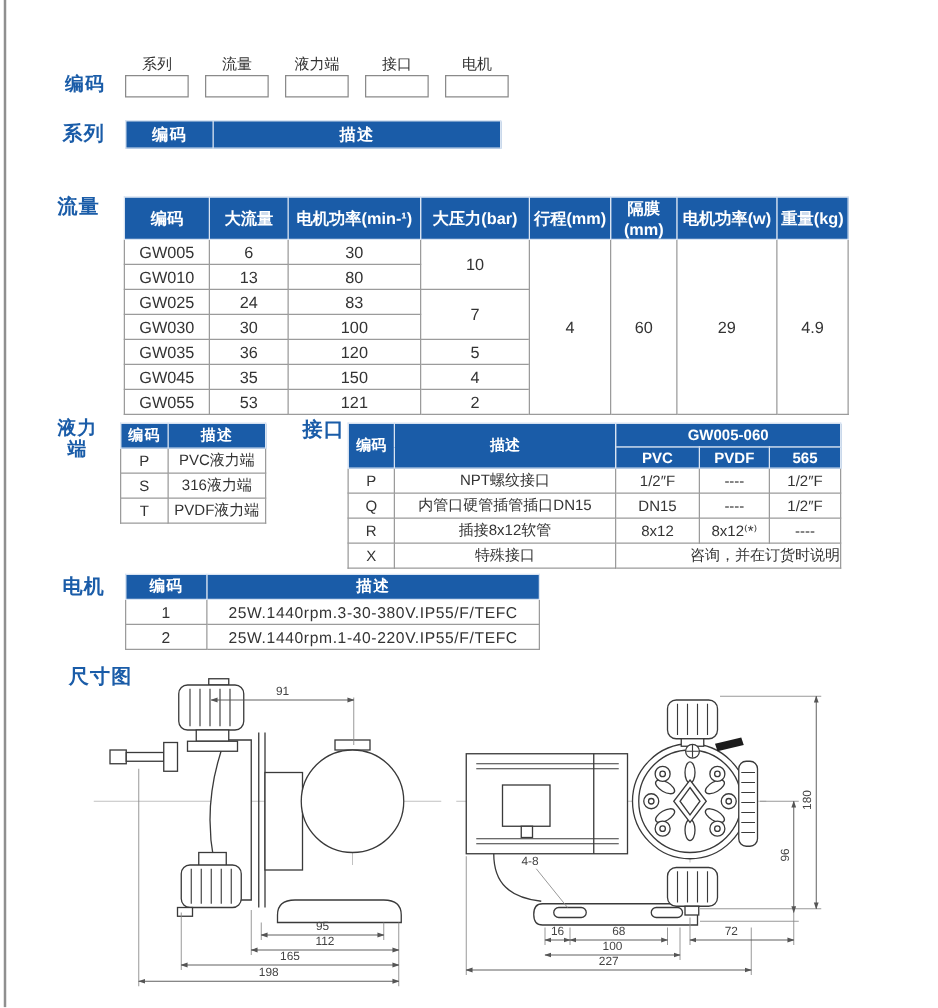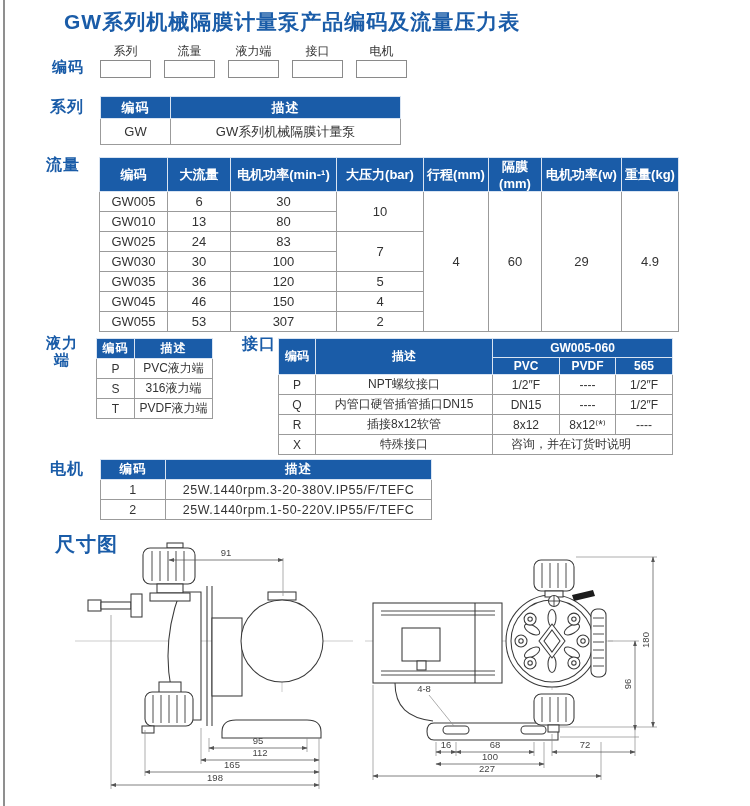--- a/index.html
+++ b/index.html
@@ -26,41 +26,40 @@
   .tbl-series th{height:21px;} .tbl-series td{height:25px;}
   .tbl-flow{left:99px;top:157px;width:579px;font-size:13px;}
   .tbl-flow th{height:27px;font-size:13px;letter-spacing:0;}
   .tbl-flow td{height:19px;}
   .tbl-hyd{left:96px;top:338px;width:116px;font-size:12px;}
   .tbl-hyd th{height:19px;} .tbl-hyd td{height:19px;}
   .tbl-itf{left:278px;top:338px;width:394px;font-size:12px;}
   .tbl-itf th{height:18px;letter-spacing:0;}
   .tbl-itf th.h2{height:16px;}
   .tbl-itf td{height:19px;letter-spacing:0;}
-  .tbl-itf td.note{text-align:left;padding-left:18px;}
+  .tbl-itf td.note{text-align:right;padding-left:18px;}
   .tbl-motor{left:100px;top:459px;width:331px;font-size:12.5px;}
   .tbl-motor th{height:19px;} .tbl-motor td{height:19px;letter-spacing:.5px;}
   
   .drawing{position:absolute;left:55px;top:540px;}
   .ln{stroke:#3a3a3a;stroke-width:1.05;fill:none;}
   .lnf{stroke:#3a3a3a;stroke-width:1.05;fill:#ffffff;}
   .str{stroke:#3a3a3a;stroke-width:.9;}
   .cl{stroke:#b8b8b8;stroke-width:.7;}
   .dim{stroke:#555;stroke-width:.75;marker-start:url(#arr);marker-end:url(#arr);}
   .ext{stroke:#8a8a8a;stroke-width:.7;}
   .dtx{font-size:9.5px;fill:#444;text-anchor:middle;font-family:inherit;}
   .dark{fill:#1c1c1c;stroke:none;}
 </style>
 </head>
 <body>
 
 <div class="page">
   <div class="left-rule"></div>
 
-  <h1 class="title">GW系列机械隔膜计量泵产品编码及流量压力表</h1>
 
   <span class="sec-label small" style="left:52px;top:58px;">编码</span>
   <div class="coding-fields">
     <div class="coding-field">
       <span class="coding-field-label">系列</span>
       <span class="coding-box"></span>
     </div>
     <div class="coding-field">
       <span class="coding-field-label">流量</span>
       <span class="coding-box"></span>
@@ -83,24 +82,20 @@
   <table class="tbl-series">
     <colgroup>
         <col style="width:70px">
         <col style="width:230px">
       </colgroup>
     <tbody>
         <tr>
       <th>编码</th>
       <th>描述</th>
     </tr>
-    <tr>
-      <td>GW</td>
-      <td>GW系列机械隔膜计量泵</td>
-    </tr>
   </tbody>
     </table>
 
   <span class="sec-label" style="left:46px;top:155px;">流量</span>
   <table class="tbl-flow">
     <colgroup>
         <col style="width:68px">
         <col style="width:63px">
         <col style="width:106px">
         <col style="width:87px">
@@ -147,28 +142,28 @@
       <td>100</td>
     </tr>
     <tr>
       <td>GW035</td>
       <td>36</td>
       <td>120</td>
       <td>5</td>
     </tr>
     <tr>
       <td>GW045</td>
-      <td>46</td>
+      <td>35</td>
       <td>150</td>
       <td>4</td>
     </tr>
     <tr>
       <td>GW055</td>
       <td>53</td>
-      <td>307</td>
+      <td>121</td>
       <td>2</td>
     </tr>
   </tbody>
     </table>
 
   <span class="sec-label small" style="left:44px;top:334px;width:36px;text-align:center;line-height:17px;">液力端</span>
   <table class="tbl-hyd">
     <colgroup>
         <col style="width:38px">
         <col style="width:78px">
@@ -248,30 +243,30 @@
         <col style="width:65px">
         <col style="width:266px">
       </colgroup>
     <tbody>
         <tr>
       <th>编码</th>
       <th>描述</th>
     </tr>
     <tr>
       <td>1</td>
-      <td>25W.1440rpm.3-20-380V.IP55/F/TEFC</td>
+      <td>25W.1440rpm.3-30-380V.IP55/F/TEFC</td>
     </tr>
     <tr>
       <td>2</td>
-      <td>25W.1440rpm.1-50-220V.IP55/F/TEFC</td>
+      <td>25W.1440rpm.1-40-220V.IP55/F/TEFC</td>
     </tr>
   </tbody>
     </table>
 
-  <span class="sec-label" style="left:55px;top:531px;font-size:20px;">尺寸图</span>
+  <span class="sec-label" style="left:55px;top:531px;font-size:16px;">尺寸图</span>
 
   <svg class="drawing" width="660" height="266" viewBox="0 0 660 266">
     <defs>
       <marker id="arr" viewBox="0 0 10 10" refX="9" refY="5" markerWidth="7.5" markerHeight="7.5" orient="auto-start-reverse">
         <path d="M0,1.6 L10,5 L0,8.4 Z" fill="#555"></path>
       </marker>
     </defs>
 
     <g>
       <line class="cl" x1="20" y1="101" x2="298" y2="101"></line>

